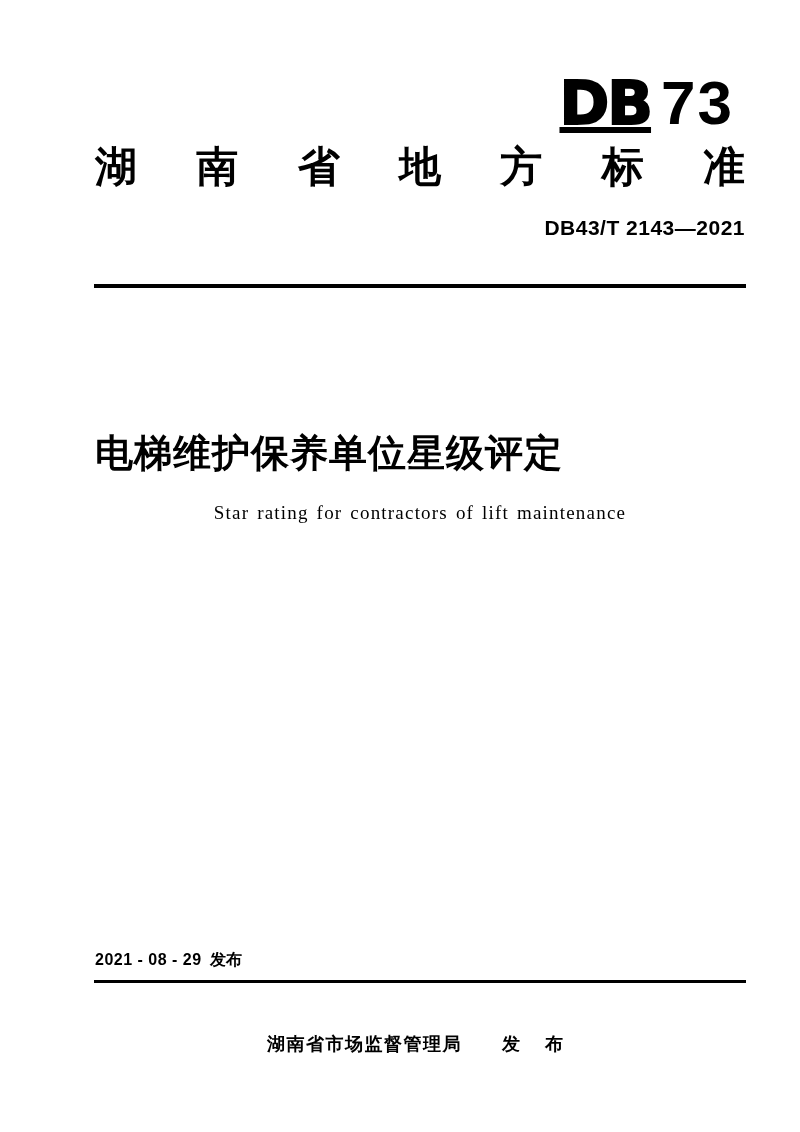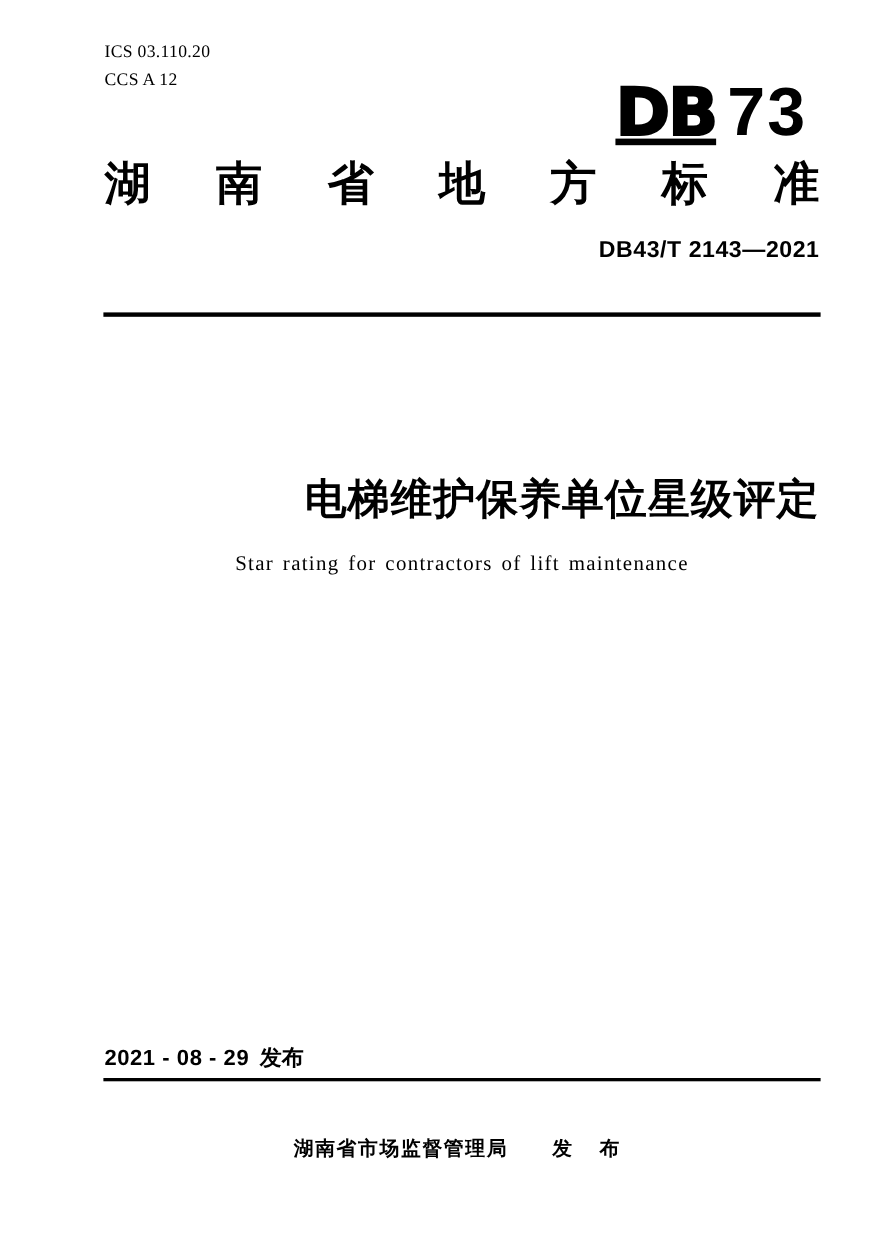--- a/index.html
+++ b/index.html
@@ -78,21 +78,21 @@
   }
   .rule-top { top: 284px; height: 4px; }
   .rule-bottom { top: 980px; height: 3px; }
   
   .title-cn {
     position: absolute;
     left: 95px;
     top: 428px;
     width: 650px;
     margin: 0;
-    text-align: right;
+    text-align: left;
     font-size: 38px;
     font-weight: bold;
     letter-spacing: 1px;
   }
   .title-en {
     position: absolute;
     left: 95px;
     top: 502px;
     width: 650px;
     text-align: center;
@@ -102,21 +102,21 @@
     word-spacing: 2px;
   }
   
   .dates {
     position: absolute;
     left: 95px;
     top: 950px;
     width: 650px;
     display: flex;
     justify-content: space-between;
-    font-size: 20px;
+    font-size: 16px;
     font-weight: bold;
     line-height: 1.2;
   }
   .date-num { letter-spacing: 0.5px; }
   .date-label { margin-left: 4px; }
   
   .publisher {
     position: absolute;
     left: 95px;
     top: 1032px;
@@ -126,24 +126,20 @@
     font-weight: bold;
     letter-spacing: 1.5px;
   }
   .publish-label { margin-left: 40px; letter-spacing: 10px; }
 </style>
 </head>
 <body>
 
 <div class="page">
 
-  <div class="ics-block">
-    <div>ICS 03.110.20</div>
-    <div>CCS A 12</div>
-  </div>
 
   <div class="logo">
     <span class="logo-db">DB</span><span class="logo-num">73</span>
   </div>
 
   <div class="std-name">
     <span>湖</span>
     <span>南</span>
     <span>省</span>
     <span>地</span>

